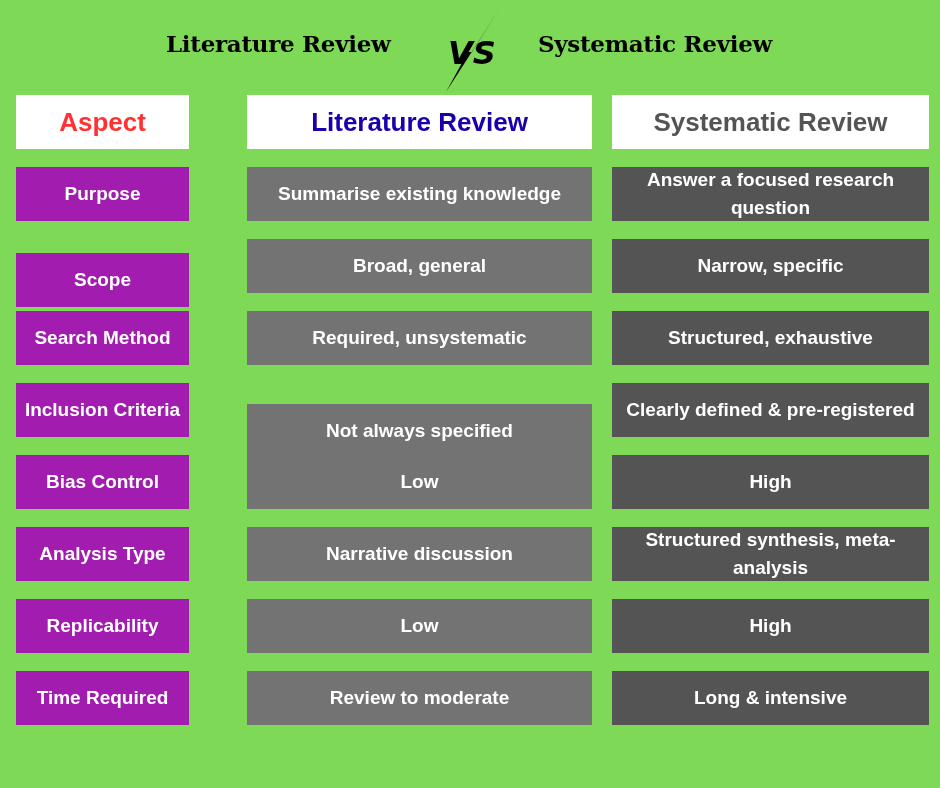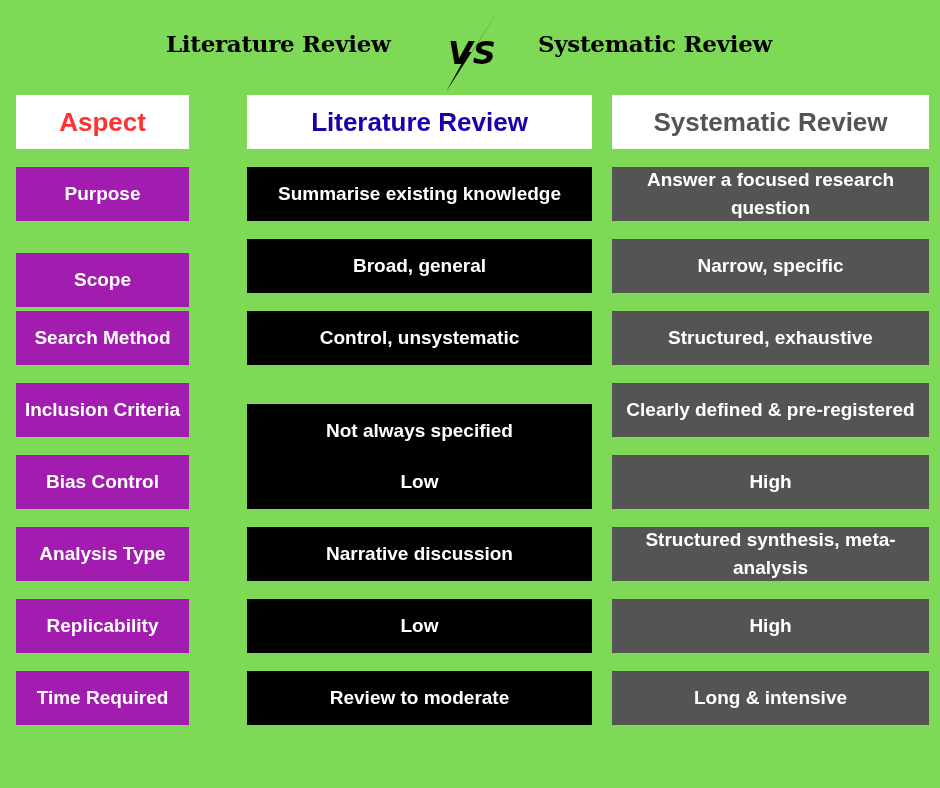--- a/index.html
+++ b/index.html
@@ -10,21 +10,21 @@
   .vs { position:absolute; left:444px; top:8px; width:60px; height:85px; }
   .cell { position:absolute; height:54px; display:flex; align-items:center; justify-content:center; text-align:center; color:#fff; font-weight:bold; font-size:19px; line-height:28px; box-sizing:border-box; padding:0 4px; }
   .c0 { left:16px; width:173px; }
   .c1 { left:247px; width:345px; }
   .c2 { left:612px; width:317px; }
   .hdr { top:95px; background:#fff; font-size:26px; }
   .hdr.c0 { color:#FF3131; }
   .hdr.c1 { color:#1800AD; }
   .hdr.c2 { color:#545454; }
   .red { background:#a21caf; }
-  .blue { background:#000000; }
+  .blue { background:#737373; }
   .grey { background:#545454; }
 </style>
 </head>
 <body>
 
 <div class="title t-left">Literature Review</div>
 <svg class="vs" viewBox="0 0 60 85">
   <polygon points="56,0 2,84 24,44 28,44" fill="#000"></polygon>
   <text x="4" y="56" font-family="DejaVu Sans, sans-serif" font-weight="bold" font-style="italic" font-size="32" fill="#000">VS</text>
 </svg>
@@ -35,21 +35,21 @@
 <div class="cell hdr c2">Systematic Review</div>
 
 <div id="rows">
     <div class="cell c0 red" style="top: 167px;">Purpose</div>
     <div class="cell c1 blue" style="top: 167px;">Summarise existing knowledge</div>
     <div class="cell c2 grey" style="top: 167px; text-align: center;">Answer a focused research question</div>
     <div class="cell c0 red" style="top: 253px;">Scope</div>
     <div class="cell c1 blue" style="top: 239px;">Broad, general</div>
     <div class="cell c2 grey" style="top: 239px;">Narrow, specific</div>
     <div class="cell c0 red" style="top: 311px;">Search Method</div>
-    <div class="cell c1 blue" style="top: 311px;">Control, unsystematic</div>
+    <div class="cell c1 blue" style="top: 311px;">Required, unsystematic</div>
     <div class="cell c2 grey" style="top: 311px;">Structured, exhaustive</div>
     <div class="cell c0 red" style="top: 383px;">Inclusion Criteria</div>
     <div class="cell c1 blue" style="top: 404px;">Not always specified</div>
     <div class="cell c2 grey" style="top: 383px;">Clearly defined &amp; pre-registered</div>
     <div class="cell c0 red" style="top: 455px;">Bias Control</div>
     <div class="cell c1 blue" style="top: 455px;">Low</div>
     <div class="cell c2 grey" style="top: 455px;">High</div>
     <div class="cell c0 red" style="top: 527px;">Analysis Type</div>
     <div class="cell c1 blue" style="top: 527px;">Narrative discussion</div>
     <div class="cell c2 grey" style="top: 527px;">Structured synthesis, meta-analysis</div>

